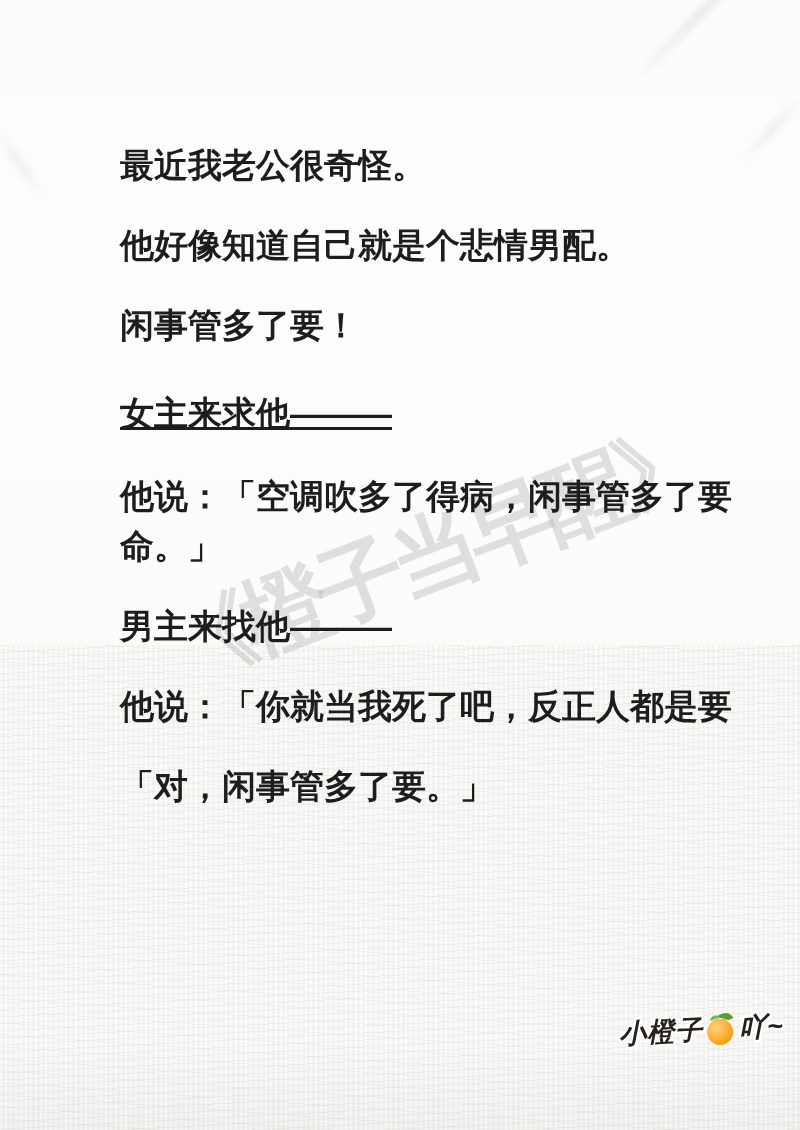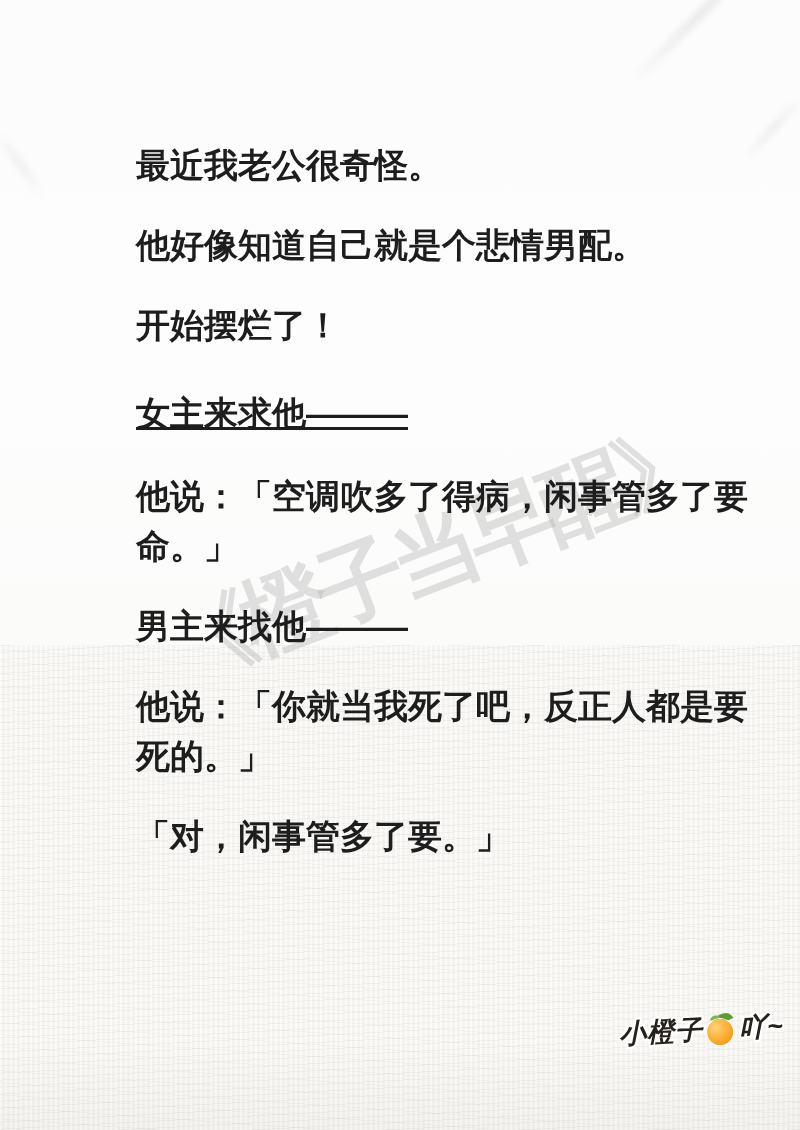--- a/index.html
+++ b/index.html
@@ -52,21 +52,20 @@
     transform:translate(-50%,-50%) rotate(-21deg);
     font-size:88px;font-weight:900;letter-spacing:-8px;white-space:nowrap;
     color:var(--watermark-color,rgba(176,176,176,0.38));
     pointer-events:none;user-select:none;
   }
   
   .content{
     position:absolute;left:0;top:0;right:0;z-index:2;
     padding:140px 100px 0 120px;
     color:var(--text-color,#1d1d1d);
-    margin-left:16px;
   }
   .para{margin:0 0 30px 0;}
   .para:nth-child(3){margin-bottom:38px;}
   .para:nth-child(4){margin-bottom:33px;text-decoration:underline;}
   .line{
     font-size:34px;line-height:50px;font-weight:700;
     letter-spacing:0;white-space:nowrap;
   }
   
   .signature{
@@ -115,35 +114,34 @@
   <div class="watermark">《橙子当早醒》</div>
 
   <div class="content">
     <div class="para">
       <div class="line">最近我老公很奇怪。</div>
     </div>
     <div class="para">
       <div class="line">他好像知道自己就是个悲情男配。</div>
     </div>
     <div class="para">
-      <div class="line">开始摆烂了！</div>
+      <div class="line">闲事管多了要！</div>
     </div>
     <div class="para">
       <div class="line">女主来求他———</div>
     </div>
     <div class="para">
       <div class="line">他说：「空调吹多了得病，闲事管多了要</div>
       <div class="line">命。」</div>
     </div>
     <div class="para">
       <div class="line">男主来找他———</div>
     </div>
     <div class="para">
       <div class="line">他说：「你就当我死了吧，反正人都是要</div>
-      <div class="line">死的。」</div>
     </div>
     <div class="para">
       <div class="line">「对，闲事管多了要。」</div>
     </div>
   </div>
 
   <div class="signature">
     <span>小橙子</span>
     <span class="orange">
       <span class="leaf2"></span>

